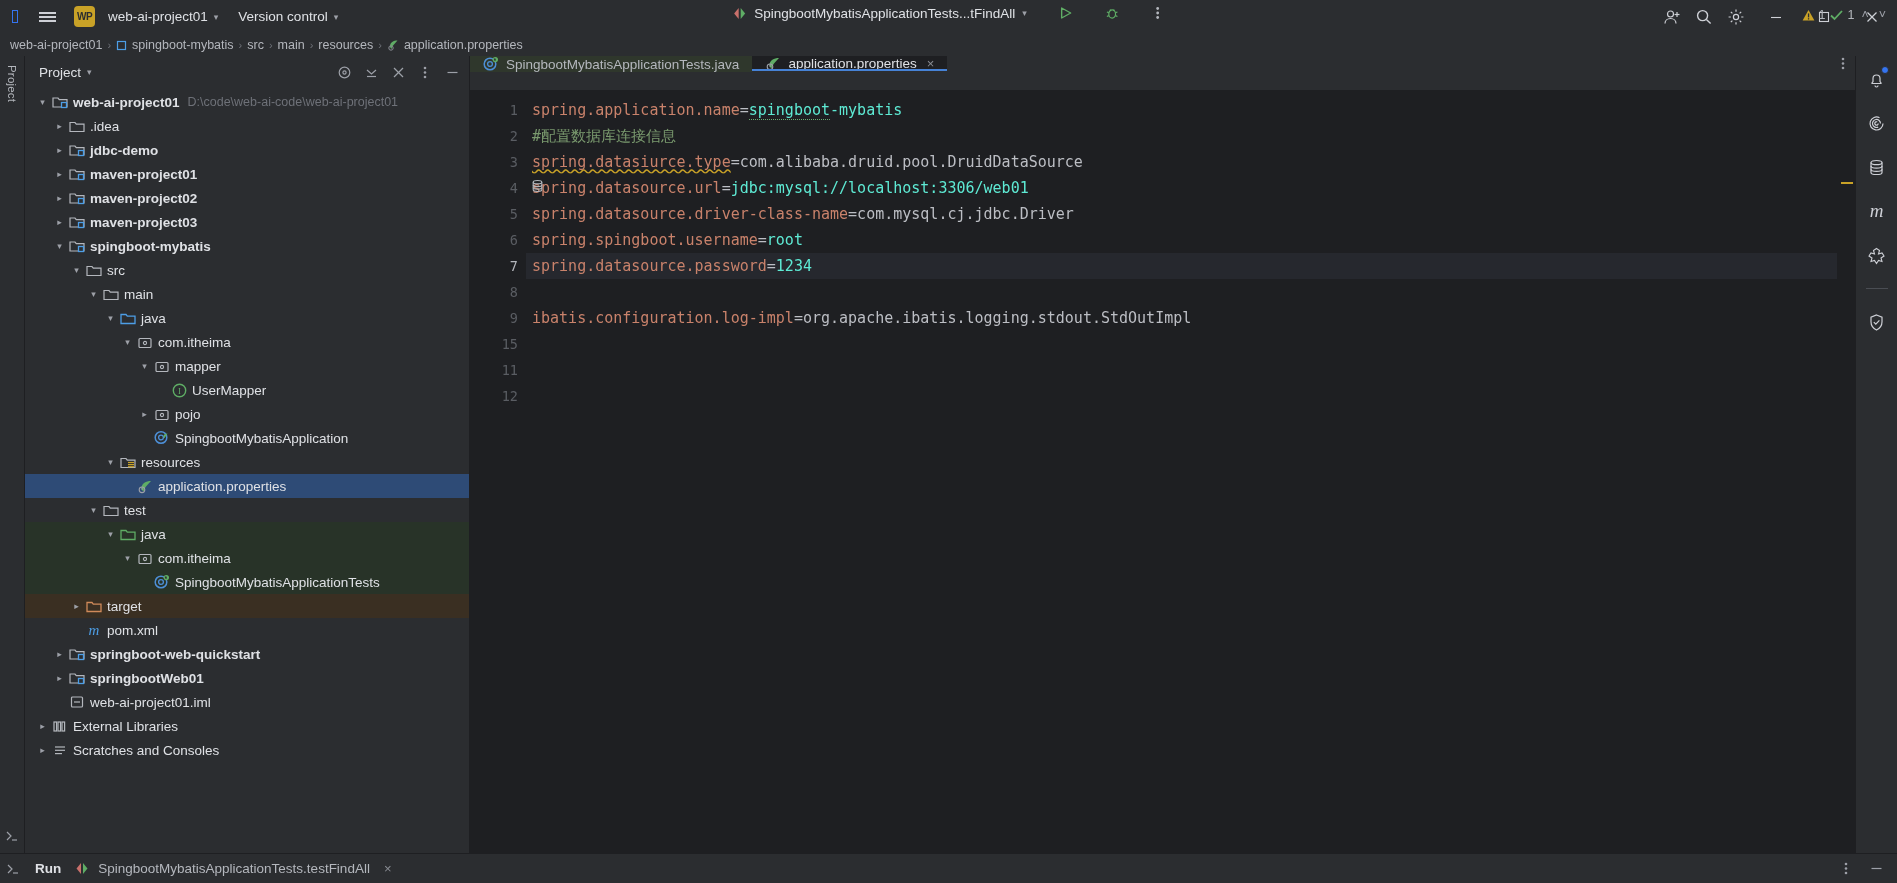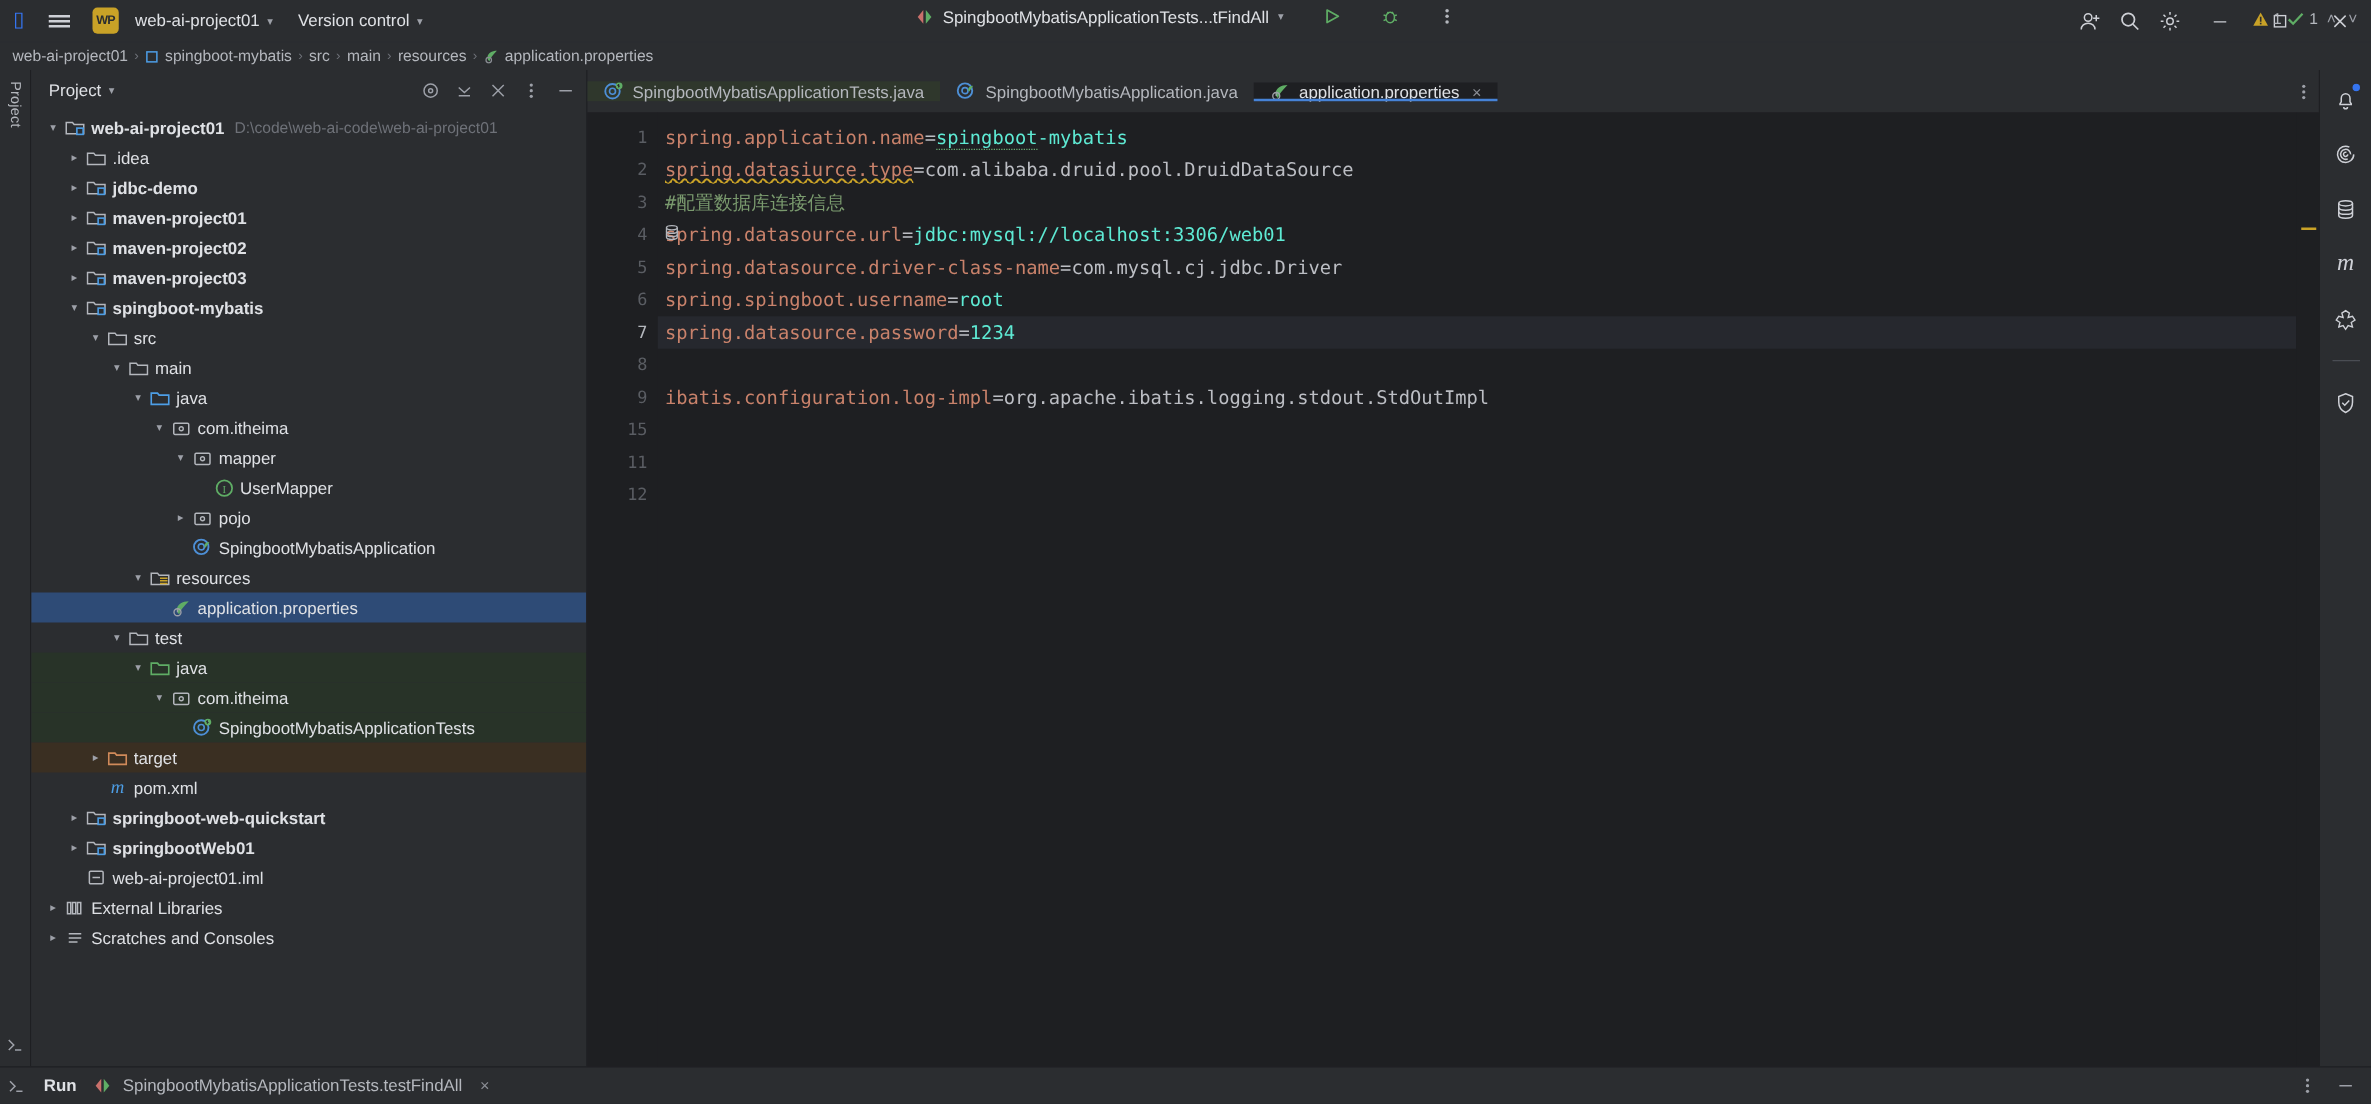--- a/index.html
+++ b/index.html
@@ -99,21 +99,21 @@
   .row .label { color:#dfe1e5; }
   .row .label.bold { font-weight: bold; }
   .row .sub { color:#6e7178; font-size: 12.5px; margin-left: 8px; }
   .row.selected { background: #2e4b76; }
   .row.tint-test { background: #283328; }
   .row.tint-target { background: #3a2f22; }
 
   
   .editor { flex: 1 1 auto; display:flex; flex-direction:column; min-width:0; background:#1e1f22; }
   .tabbar {
-    height: 34px; flex:0 0 34px; background: #2b2d30; display:flex; align-items:center;
+    height: 34px; flex:0 0 34px; background: #2b2d30; display:flex; align-items:flex-start;
     position: relative;
   }
   .tab {
     display:flex; align-items:center; gap: 7px; padding: 0 13px; font-size: 13.5px;
     color:#b4b7bd; position: relative; white-space: nowrap;
   }
   .tab.testbg { background: #2f372c; }
   .tab.active { background: #1e1f22; color:#dfe1e5; }
   .tab.active::after {
     content:""; position:absolute; left:0; right:0; bottom:0; height:2px; background:#4682d6;
@@ -660,30 +660,20 @@
           <div class="tab testbg">
             <span>
               <svg width="16" height="16" viewBox="0 0 16 16">
                 <circle cx="7" cy="8" r="5.8" fill="none" stroke="#4d8fd6" stroke-width="1.5"></circle>
         <circle cx="7" cy="8" r="2.4" fill="none" stroke="#4d8fd6" stroke-width="1.3"></circle>
         <circle cx="12.3" cy="3.6" r="2.7" fill="#5fad65"></circle>
         <path d="M11.9 2.2v2.8M10.9 3.1l2 .9" stroke="#2b2d30" stroke-width=".9"></path>
               </svg>
             </span>
             <span>SpingbootMybatisApplicationTests.java</span>
-          </div>
-          <div class="tab">
-            <span>
-              <svg width="16" height="16" viewBox="0 0 16 16">
-                <circle cx="7" cy="7.5" r="5.8" fill="none" stroke="#4d8fd6" stroke-width="1.5"></circle>
-        <circle cx="7" cy="7.5" r="2.4" fill="none" stroke="#4d8fd6" stroke-width="1.3"></circle>
-        <path d="M13.5 3.5c-2.2 0-4 1.2-4 3 0 .8.4 1.4 1 1.7.7-1.3 1.8-2.9 3-4.7z" fill="#5fad65"></path>
-              </svg>
-            </span>
-            <span>SpingbootMybatisApplication.java</span>
           </div>
           <div class="tab active">
             <span>
               <svg width="16" height="15" viewBox="0 0 16 15">
                 <path d="M14 2c-5 0-9.5 2.5-9.5 6.8 0 1.6.8 2.9 2 3.6C7.2 9.3 10 6.2 14 2z" fill="#5fad65"></path>
         <circle cx="5" cy="10.8" r="2.8" fill="none" stroke="#9da0a8" stroke-width="1.1"></circle>
         <line x1="5" y1="8.6" x2="5" y2="10.8" stroke="#9da0a8" stroke-width="1.1"></line>
               </svg>
             </span>
             <span>application.properties</span>
@@ -714,22 +704,22 @@
             <div class="gline"><span>6</span></div>
             <div class="gline cur"><span>7</span></div>
             <div class="gline"><span>8</span></div>
             <div class="gline"><span>9</span></div>
             <div class="gline"><span>15</span></div>
             <div class="gline"><span>11</span></div>
             <div class="gline"><span>12</span></div>
           </div>
         <div class="code" id="code">
             <div class="cline"><span class="k">spring.application.name</span><span class="eq">=</span><span class="v dotted">spingboot</span><span class="v">-mybatis</span></div>
+            <div class="cline"><span class="cmt">#配置数据库连接信息</span></div>
             <div class="cline"><span class="k typo">spring.datasiurce.type</span><span class="eq">=</span><span class="eq">com.alibaba.druid.pool.DruidDataSource</span></div>
-            <div class="cline"><span class="cmt">#配置数据库连接信息</span></div>
             <div class="cline"><span class="k">spring.datasource.url</span><span class="eq">=</span><span class="v">jdbc:mysql://localhost:3306/web01</span></div>
             <div class="cline"><span class="k">spring.datasource.driver-class-name</span><span class="eq">=</span><span class="eq">com.mysql.cj.jdbc.Driver</span></div>
             <div class="cline"><span class="k">spring.spingboot.username</span><span class="eq">=</span><span class="v">root</span></div>
             <div class="cline cur"><span class="k">spring.datasource.password</span><span class="eq">=</span><span class="v">1234</span></div>
             <div class="cline">&nbsp;</div>
             <div class="cline"><span class="k">ibatis.configuration.log-impl</span><span class="eq">=</span><span class="eq">org.apache.ibatis.logging.stdout.StdOutImpl</span></div>
             <div class="cline">&nbsp;</div>
             <div class="cline">&nbsp;</div>
           </div>
         <div class="edright">

